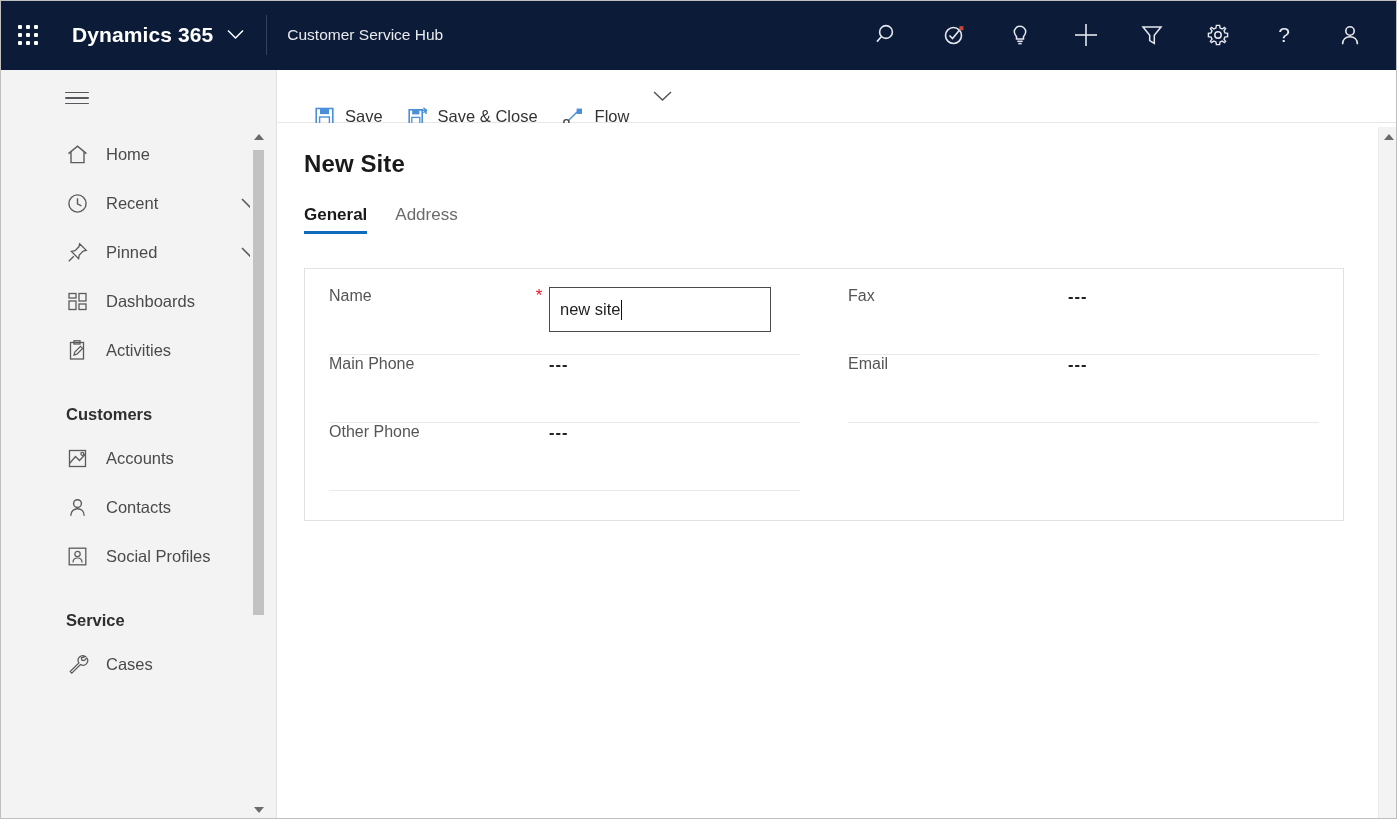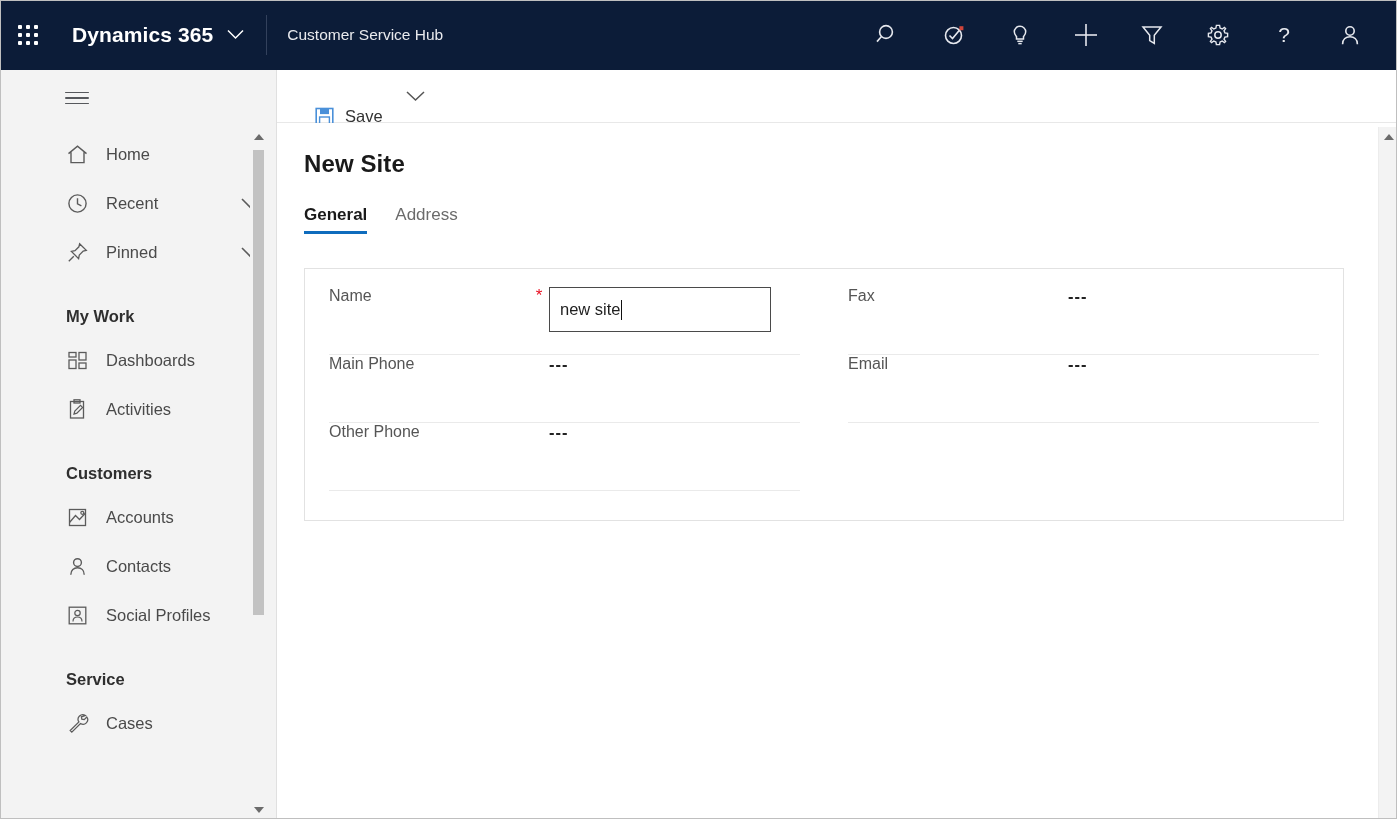--- a/index.html
+++ b/index.html
@@ -267,21 +267,20 @@
             </svg>
         </span>
         <span class="navlabel">Pinned</span>
         <span class="navchev">
           <svg width="22" height="13" viewBox="0 0 22 13">
               <path d="M2 2 L11 11 L20 2" stroke="#5b5b5b" stroke-width="1.6" fill="none"></path>
             </svg>
         </span>
       </div>
 
-      <div class="group">My Work</div>
 
       <div class="navitem">
         <span class="navicon">
           <svg width="23" height="23" viewBox="0 0 23 23">
             <rect x="3" y="3.5" width="7" height="4.5" stroke="#5b5b5b" stroke-width="1.3" fill="none"></rect>
             <rect x="13" y="3.5" width="7" height="7.5" stroke="#5b5b5b" stroke-width="1.3" fill="none"></rect>
             <rect x="3" y="11" width="7" height="8.5" stroke="#5b5b5b" stroke-width="1.3" fill="none"></rect>
             <rect x="13" y="14" width="7" height="5.5" stroke="#5b5b5b" stroke-width="1.3" fill="none"></rect>
           </svg>
         </span>
@@ -362,22 +361,44 @@
       <span class="ci">
         <svg width="21" height="21" viewBox="0 0 21 21">
           <rect x="2.2" y="2.5" width="16.6" height="16" stroke="#4a90d9" stroke-width="1.6" fill="none"></rect>
           <rect x="6" y="2.5" width="9" height="5.6" fill="#4a90d9"></rect>
           <rect x="5.6" y="11" width="9.8" height="7.5" stroke="#4a90d9" stroke-width="1.4" fill="none"></rect>
         </svg>
       </span>
       <span>Save</span>
     </div>
 
-
-
+    <div class="cmd">
+      <span class="ci">
+        <svg width="21" height="21" viewBox="0 0 21 21">
+          <rect x="2.2" y="3.8" width="13" height="14.6" stroke="#4a90d9" stroke-width="1.6" fill="none"></rect>
+          <rect x="5.2" y="3.8" width="7.2" height="4.6" fill="#4a90d9"></rect>
+          <rect x="4.8" y="11.4" width="8" height="7" stroke="#4a90d9" stroke-width="1.3" fill="none"></rect>
+          <path d="M13.5 4.2 H19 V8" stroke="#4a90d9" stroke-width="1.5" fill="none"></path>
+          <path d="M16.4 1.8 L19.4 4.3 L16.4 6.8" stroke="#4a90d9" stroke-width="1.4" fill="none"></path>
+        </svg>
+      </span>
+      <span>Save &amp; Close</span>
+    </div>
+
+
+    <div class="cmd">
+      <span class="ci">
+        <svg width="23" height="21" viewBox="0 0 23 21">
+          <line x1="6" y1="15" x2="15" y2="6" stroke="#4a90d9" stroke-width="1.5"></line>
+          <circle cx="4.4" cy="16.2" r="2.6" stroke="#444" stroke-width="1.4" fill="none"></circle>
+          <rect x="14.6" y="2.6" width="5.4" height="5.4" fill="#4a90d9"></rect>
+        </svg>
+      </span>
+      <span>Flow</span>
+    </div>
 
     <div class="cmd-caret">
       <svg width="21" height="12" viewBox="0 0 21 12">
           <path d="M2 2 L10.5 10 L19 2" stroke="#555" stroke-width="1.5" fill="none"></path>
         </svg>
     </div>
   </div>
 
   <div class="content">
     <div class="page-title">New Site</div>

